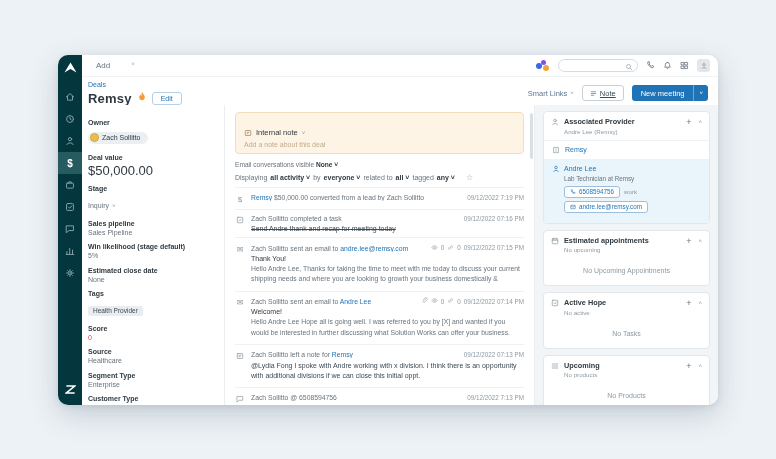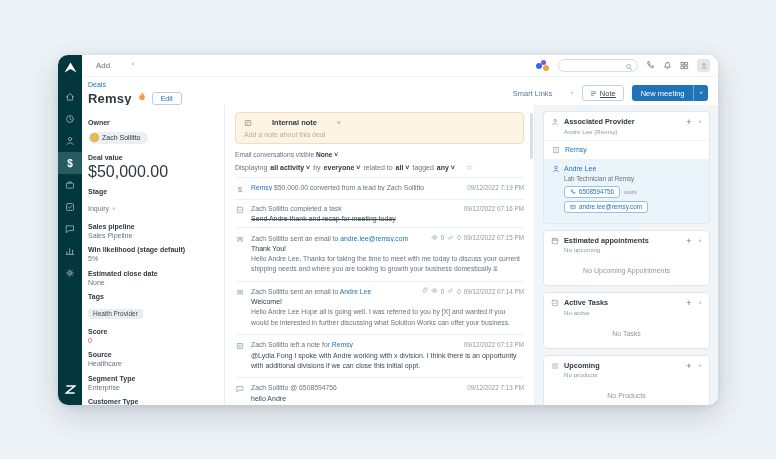--- a/index.html
+++ b/index.html
@@ -33,43 +33,43 @@
   .search { width:80px; height:13px; border:1px solid #d8dcde; border-radius:7px; display:flex; align-items:center; justify-content:flex-end; padding:0 4px; color:#9aa5ad; }
   .tb-ic { color:#68737d; display:flex; cursor:pointer; }
   .tb-ic svg { width:9px; height:9px; stroke:currentColor; fill:none; stroke-width:1.4; stroke-linecap:round; stroke-linejoin:round; }
   .avatar-sq { width:13px; height:13px; border-radius:3px; background:#e4e7ea; display:flex; align-items:center; justify-content:center; color:#8c99a4; }
   
   .breadcrumb { position:absolute; left:30px; top:26px; font-size:7px; color:#1f73b7; cursor:pointer; }
   .title-row { position:absolute; left:30px; top:34px; display:flex; align-items:center; gap:5px; }
   .title { font-size:13px; color:#2f3941; font-weight:bold; letter-spacing:.2px; }
   .edit-btn { border:1px solid #b8cfe4; color:#1f73b7; font-size:7px; padding:2px 8px; border-radius:3px; background:#fff; cursor:pointer; }
   .actions { position:absolute; top:30px; right:10px; display:flex; align-items:center; gap:8px; }
-  .smart { color:#5c7895; font-size:7.5px; display:flex; gap:18px; align-items:center; cursor:pointer; }
+  .smart { color:#5c7895; font-size:7.5px; display:flex; gap:3px; align-items:center; cursor:pointer; }
   .note-btn { display:flex; align-items:center; gap:3px; border:1px solid #c6d0d9; border-radius:3px; background:#fff; padding:2.5px 7px; font-size:7.5px; color:#3b4a54; cursor:pointer;text-decoration:underline; }
   .note-btn svg { width:7px; height:7px; stroke:#68737d; stroke-width:1.6; fill:none; stroke-linecap:round; }
   .nm-btn { display:flex; cursor:pointer; }
   .nm-main { background:#1f73b7; color:#fff; font-size:7.5px; padding:3.5px 9px; border-radius:3px 0 0 3px; }
   .nm-caret { background:#1f73b7; color:#fff; font-size:6px; padding:0 5px; border-left:1px solid rgba(255,255,255,.35); border-radius:0 3px 3px 0; display:flex; align-items:center; }
   
   .left-col { position:absolute; left:24px; top:50px; bottom:0; width:143px; border-right:1px solid #eaeef1; padding:14px 8px 0 6px; overflow:hidden; background:#fff; }
   .fld { margin-bottom:7.5px; }
   .lbl { font-size:7px; font-weight:bold; color:#2f3941; margin-bottom:2px; }
   .val { font-size:7px; color:#68737d; }
-  .big { font-size:16px; color:#2f3941; }
+  .big { font-size:13px; color:#2f3941; }
   .owner-chip { display:inline-flex; align-items:center; gap:3px; background:#eceff2; border-radius:8px; padding:1.5px 7px 1.5px 2px; cursor:pointer; }
   .av { width:9px; height:9px; border-radius:50%; background:#e8bd4f; border:1px solid #d8aa3a; }
   .owner-name { font-size:7px; color:#2f3941; }
   .drop { display:inline-flex; align-items:center; gap:3px; cursor:pointer; }
   .tag { display:inline-block; background:#e9edf0; border-radius:2px; padding:1.5px 5px; font-size:6.5px; color:#3b4a54; cursor:pointer; }
   .score { color:#d93f4c; }
   
   .feed-col { position:absolute; left:167px; top:50px; bottom:0; width:310px; border-right:1px solid #eaeef1; padding:7px 10px 0; overflow:hidden; background:#fff; }
   .fscroll { position:absolute; right:1px; top:8px; width:3px; height:46px; background:#d9dfe4; border-radius:2px; }
   .inote { background:#fdf4e5; border:1px solid #f3ddba; border-radius:4px; padding:5px 8px; margin-bottom:7px; }
-  .inote-h { display:flex; align-items:center; gap:20px; font-size:7.5px; color:#2f3941; font-weight:bold; }
+  .inote-h { display:flex; align-items:center; gap:4px; font-size:7.5px; color:#2f3941; font-weight:normal;margin-top:10px; }
   .inote-h svg { width:8px; height:8px; stroke:#a08a5f; fill:none; stroke-width:1.5; }
   .inote-ph { font-size:7px; color:#c0ac8b; margin-top:4px; cursor:text; }
   .vis { font-size:6.6px; color:#68737d; margin-bottom:5px; }
   .vis b { color:#2f3941; font-weight:bold; }
   .filter { font-size:7px; color:#68737d; margin-bottom:5px; display:flex; align-items:center; gap:3px; }
   .filter b { color:#2f3941; }
   .star { color:#9aa5ad; margin-left:8px; font-size:8px; cursor:pointer; }
   .fi { border-top:1px solid #eef1f4; padding:5.5px 0 5px; display:flex; gap:6px; }
   .fi-ic { width:10px; color:#8c9aa3; font-size:8px; flex:none; display:flex; justify-content:center; padding-top:1px; }
   .fi-ic svg { width:8px; height:8px; stroke:#8c9aa3; fill:none; stroke-width:1.4; stroke-linecap:round; stroke-linejoin:round; }
@@ -522,21 +522,21 @@
 
     <div class="card">
       <div class="card-h">
         <span class="ch-ic">
             <svg viewBox="0 0 16 16">
               <rect x="2.5" y="2.5" width="11" height="11" rx="1.5"></rect>
               <path d="M5.5 8l2 2 3.5-4"></path>
             </svg>
           </span>
         <span>
-          <div class="ch-t">Active Tasks</div>
+          <div class="ch-t">Active Hope</div>
           <div class="ch-s">No active</div>
         </span>
         <span class="ch-actions">
           <span class="plus">+</span>
           <span class="chev">˄</span>
         </span>
       </div>
       <div class="empty">No Tasks</div>
     </div>
 

